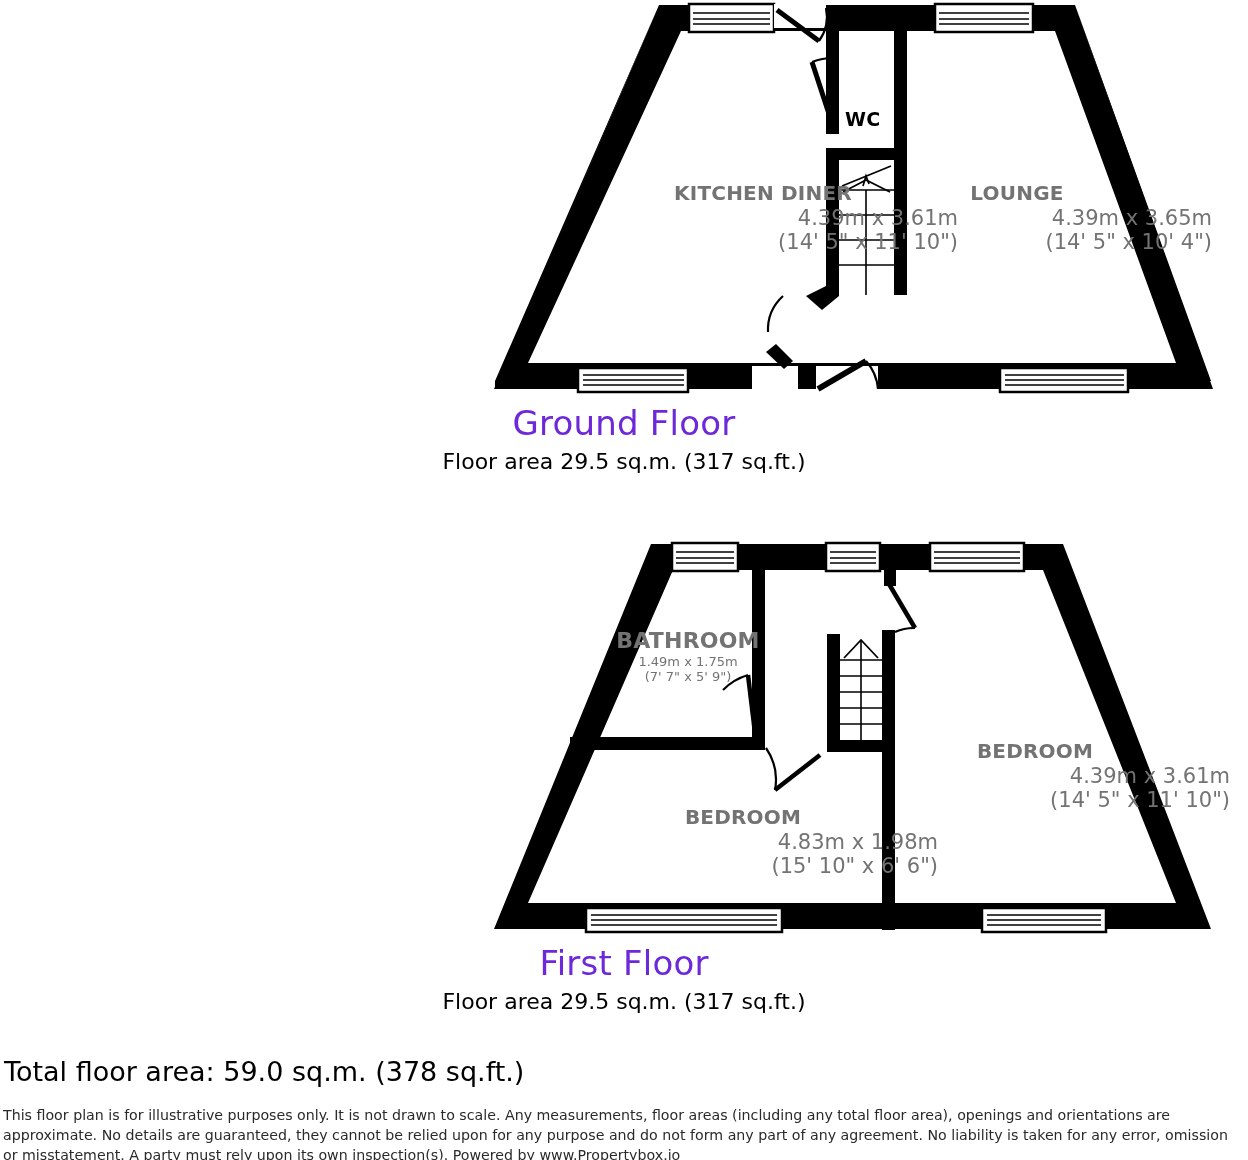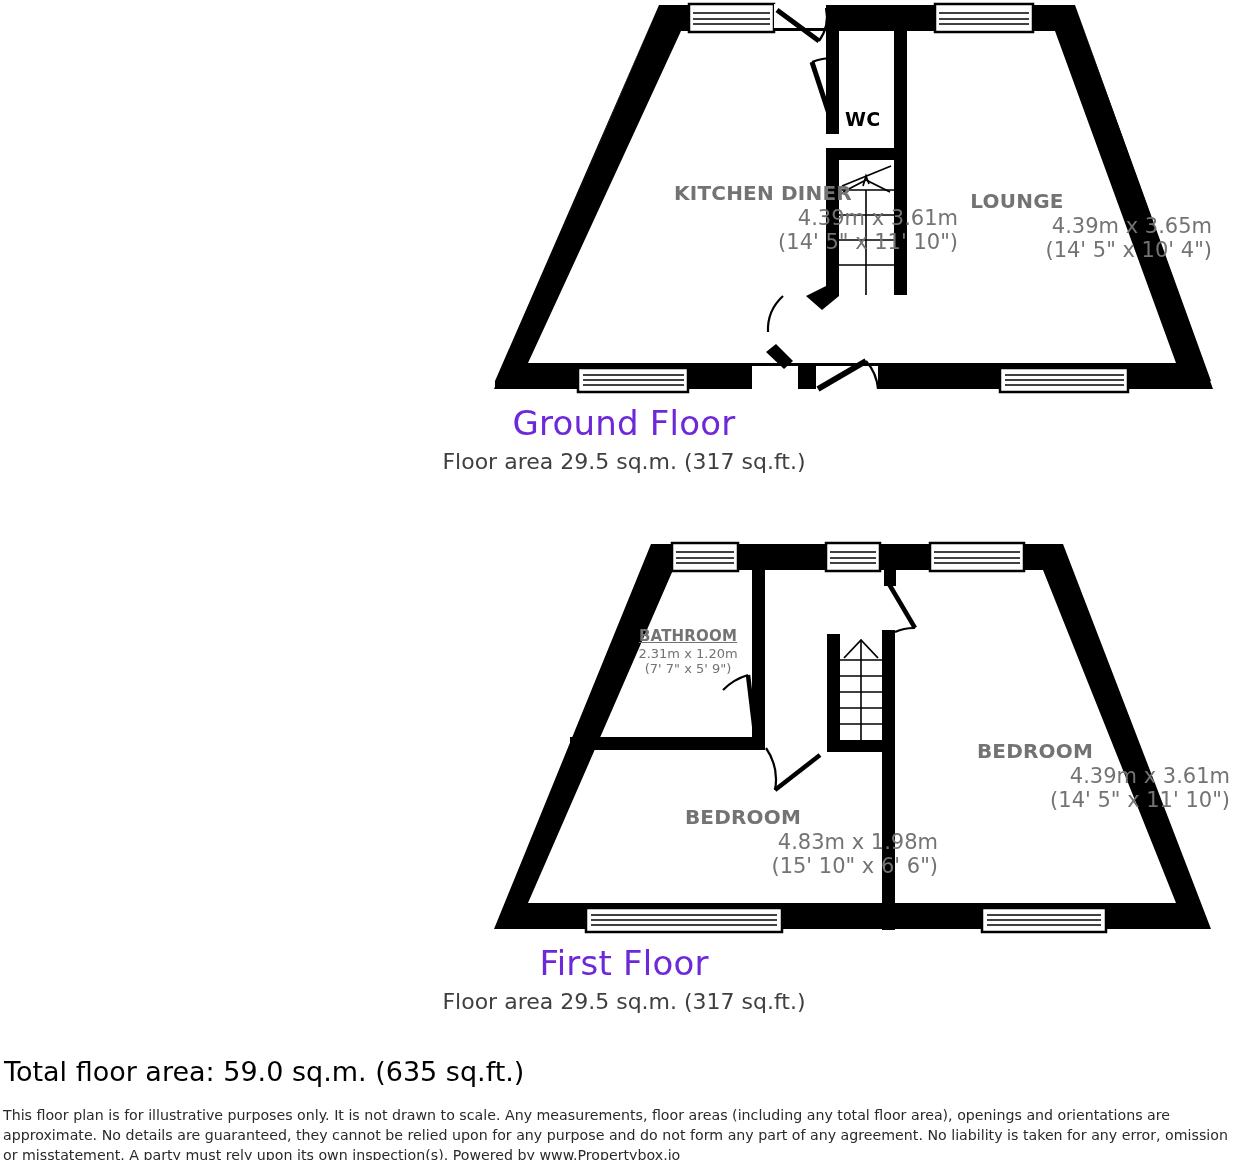--- a/index.html
+++ b/index.html
@@ -35,21 +35,21 @@
   }
   .room-name {
     font-weight: bold;
     letter-spacing: 0.2px;
   }
   .room-dim { font-weight: normal; }
 
   .rl-big .room-name { font-size: 20px; }
   .rl-big .room-dim  { font-size: 21px; text-align: right; }
 
-  .rl-small .room-name { font-size: 15px; text-decoration: underline; }
+  .rl-small .room-name { font-size: 22px; }
   .rl-small .room-dim  { font-size: 13px; }
 
   .wc-label {
     position: absolute;
     font-size: 19px;
     font-weight: bold;
     letter-spacing: 0.3px;
     margin-top: 32px;
   }
 
@@ -61,21 +61,21 @@
     font-weight: normal;
     color: #6d28d9;
     letter-spacing: 0.2px;
   }
   .floor-area {
     position: absolute;
     width: 100%;
     text-align: center;
     font-size: 22px;
     font-weight: normal;
-    color: #404040;
+    color: #000000;
   }
 
   .total-area {
     position: absolute;
     left: 4px;
     font-size: 27px;
     color: #000;
   }
   .disclaimer {
     position: absolute;
@@ -278,49 +278,49 @@
       </g>
     </g>
   </svg>
 
   <div class="room-label rl-big" style="left:568px; top:182px; width:390px;">
     <div class="room-name">KITCHEN DINER</div>
     <div class="room-dim">4.39m x 3.61m</div>
     <div class="room-dim">(14' 5" x 11' 10")</div>
   </div>
 
-  <div class="room-label rl-big" style="left:822px; top:190px; width:390px;">
+  <div class="room-label rl-big" style="left:822px; top:182px; width:390px;">
     <div class="room-name">LOUNGE</div>
     <div class="room-dim">4.39m x 3.65m</div>
     <div class="room-dim">(14' 5" x 10' 4")</div>
   </div>
 
   <div class="wc-label" style="left:845px; top:76px;">WC</div>
 
   <div class="floor-title" style="left:0px; top:403px;">Ground Floor</div>
   <div class="floor-area" style="left:0px; top:449px;">Floor area 29.5 sq.m. (317 sq.ft.)</div>
 
   <div class="room-label rl-small" style="left:578px; top:628px; width:220px;">
     <div class="room-name">BATHROOM</div>
-    <div class="room-dim">2.31m x 1.20m</div>
+    <div class="room-dim">1.49m x 1.75m</div>
     <div class="room-dim">(7' 7" x 5' 9")</div>
   </div>
 
   <div class="room-label rl-big" style="left:840px; top:740px; width:390px;">
     <div class="room-name">BEDROOM</div>
     <div class="room-dim">4.39m x 3.61m</div>
     <div class="room-dim">(14' 5" x 11' 10")</div>
   </div>
 
   <div class="room-label rl-big" style="left:548px; top:806px; width:390px;">
     <div class="room-name">BEDROOM</div>
     <div class="room-dim">4.83m x 1.98m</div>
     <div class="room-dim">(15' 10" x 6' 6")</div>
   </div>
 
   <div class="floor-title" style="left:0px; top:943px;">First Floor</div>
   <div class="floor-area" style="left:0px; top:989px;">Floor area 29.5 sq.m. (317 sq.ft.)</div>
 
-  <div class="total-area" style="top:1056px;">Total floor area: 59.0 sq.m. (635 sq.ft.)</div>
+  <div class="total-area" style="top:1056px;">Total floor area: 59.0 sq.m. (378 sq.ft.)</div>
 
   <div class="disclaimer" style="top:1105px;">This floor plan is for illustrative purposes only. It is not drawn to scale. Any measurements, floor areas (including any total floor area), openings and orientations are approximate. No details are guaranteed, they cannot be relied upon for any purpose and do not form any part of any agreement. No liability is taken for any error, omission or misstatement. A party must rely upon its own inspection(s). Powered by www.Propertybox.io</div>
 
 </div>
 
 </body></html>

